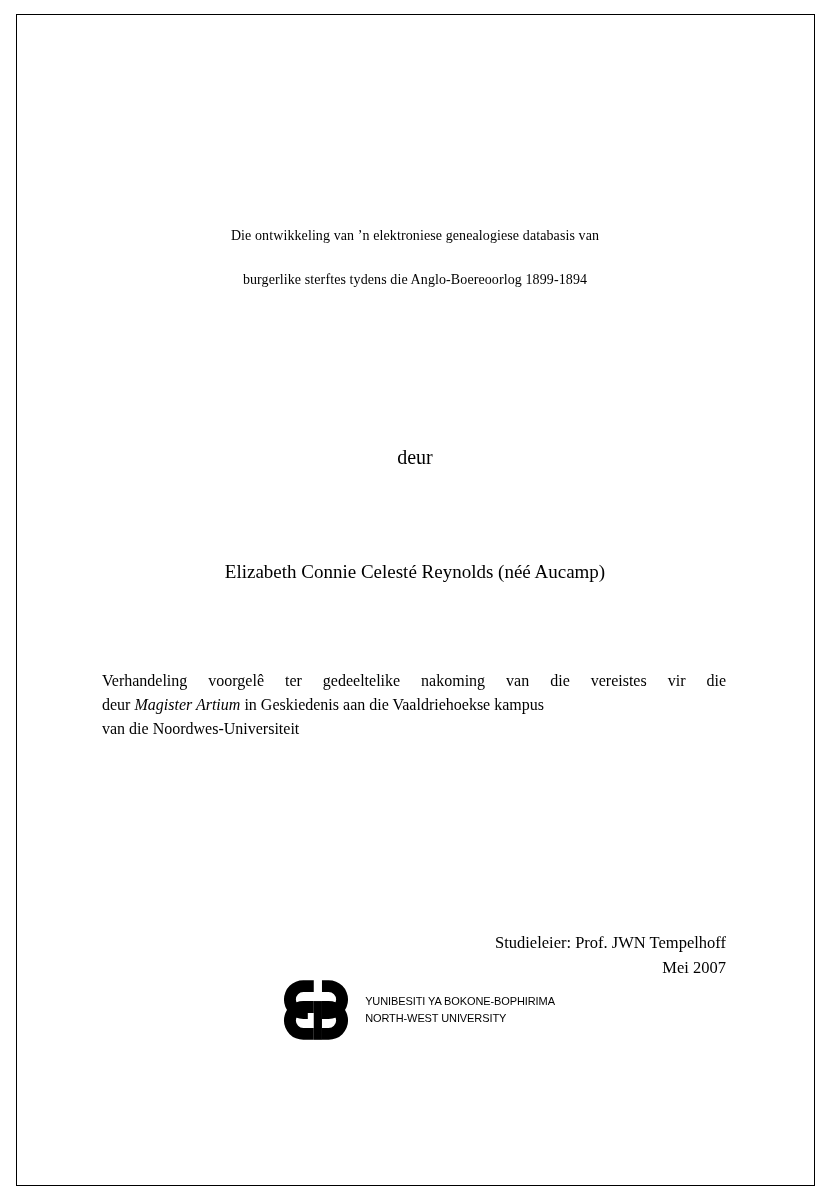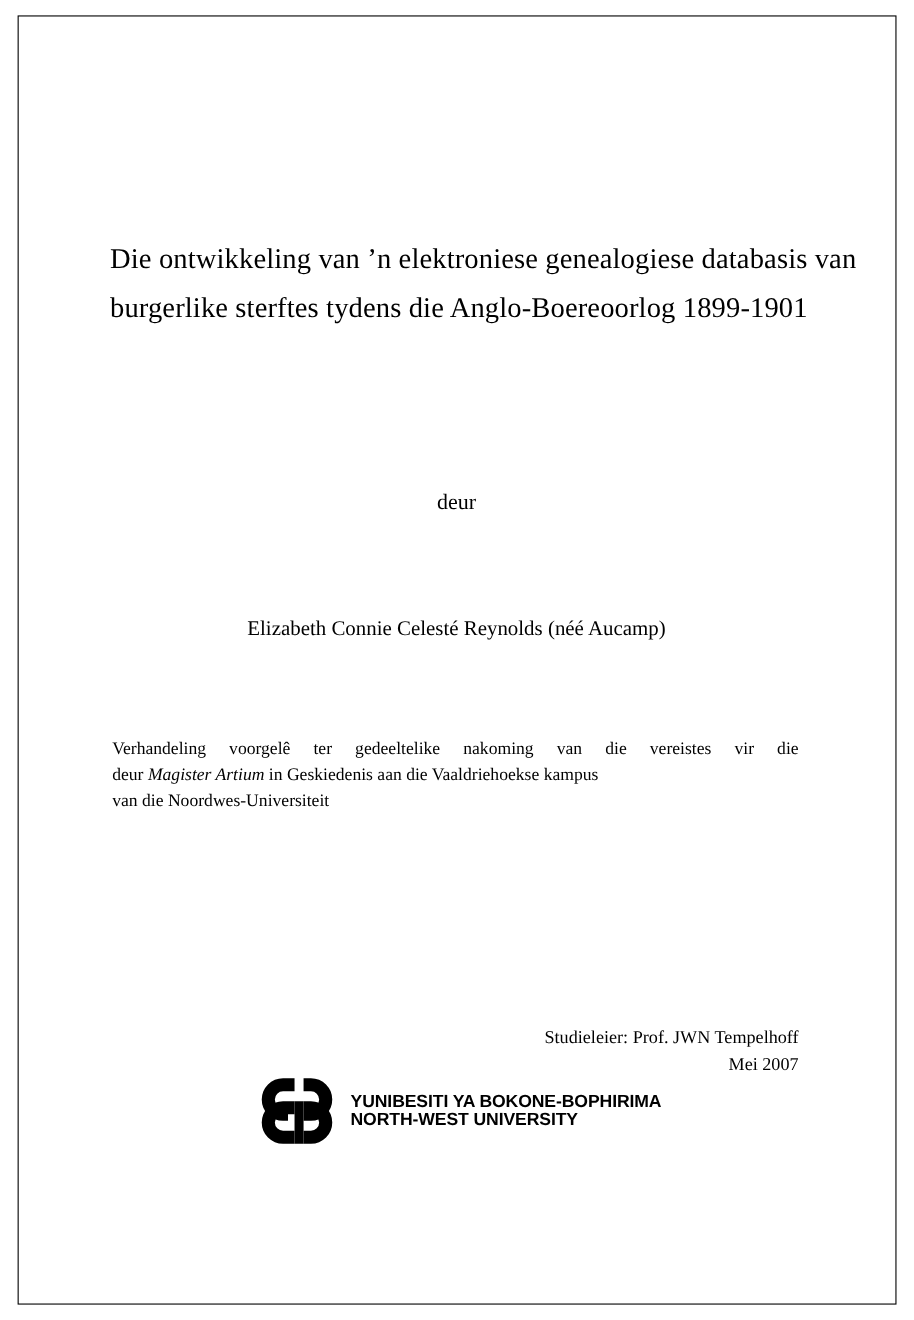--- a/index.html
+++ b/index.html
@@ -39,21 +39,21 @@
     box-sizing: border-box;
   }
   .title-block {
     position: absolute;
     top: 200px;
     left: 0;
     width: 630px;
     text-align: center;
   }
   .title-line {
-    font-size: 26px;
+    font-size: 14px;
     line-height: 44px;
     letter-spacing: 0.1px;
     white-space: nowrap;
   }
   .author-by {
     position: absolute;
     top: 432px;
     left: 0;
     width: 630px;
     text-align: center;
@@ -109,38 +109,38 @@
     align-items: center;
   }
   .logo-mark {
     width: 82px;
     height: 72px;
     flex: 0 0 auto;
     margin-right: 8px;
   }
   .logo-text {
     font-family: "Liberation Sans", sans-serif;
-    font-size: 16px;
+    font-size: 11px;
     line-height: 17.5px;
     letter-spacing: -0.1px;
-    font-weight: 700;
+    font-weight: 400;
     white-space: nowrap;
   }
 </style>
 </head>
 <body>
 
 <div class="page">
   <div class="page-border"></div>
 
   <div class="content">
 
     <div class="title-block">
       <div class="title-line">Die ontwikkeling van ’n elektroniese genealogiese databasis van</div>
-      <div class="title-line">burgerlike sterftes tydens die Anglo-Boereoorlog 1899-1901</div>
+      <div class="title-line">burgerlike sterftes tydens die Anglo-Boereoorlog 1899-1894</div>
     </div>
 
     <div class="author-by">deur</div>
 
     <div class="author-name">Elizabeth Connie Celesté Reynolds (néé Aucamp)</div>
 
     <div class="degree-block">
       <div class="degree-line-1">Verhandeling voorgelê ter gedeeltelike nakoming van die vereistes vir die</div>
       <div class="degree-line-2"><span>deur </span><span class="italic">Magister Artium</span><span> in Geskiedenis aan die Vaaldriehoekse kampus</span></div>
       <div class="degree-line-3">van die Noordwes-Universiteit</div>

